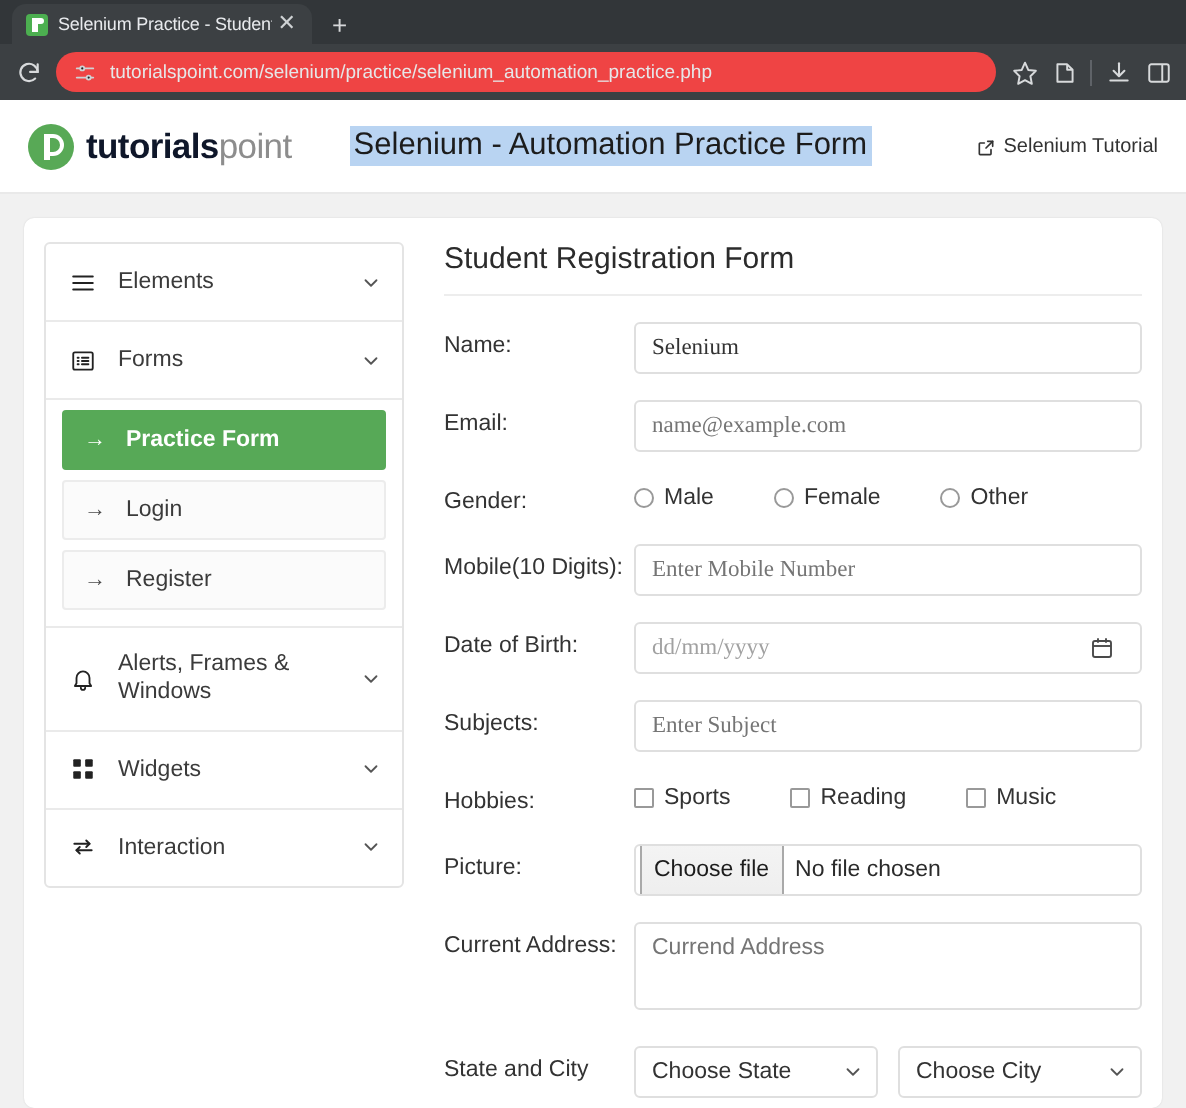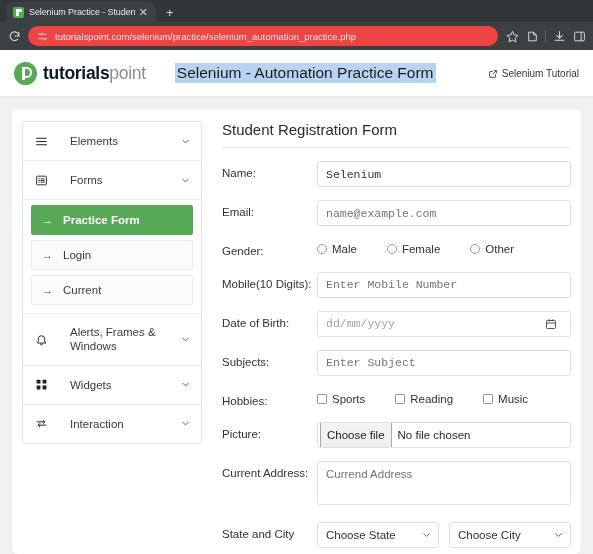--- a/index.html
+++ b/index.html
@@ -203,21 +203,20 @@
     align-self: flex-start;
     overflow: hidden;
     background: #fff;
   }
   .group-head {
     display: flex;
     align-items: center;
     padding: 11px 10px;
     border-bottom: 1px solid #eaeaea;
     cursor: pointer;
-    gap: 11px;
   }
   .group-head:last-child { border-bottom: none; }
   .gh-icon {
     width: 16px; height: 16px;
     flex: 0 0 auto;
     display: flex; align-items: center; justify-content: center;
     color: #222;
     margin-right: 10px;
   }
   .gh-label {
@@ -281,21 +280,21 @@
     line-height: 1.3;
   }
   .fctl { flex: 1 1 auto; min-width: 0; }
 
   .inp {
     width: 100%;
     height: 26px;
     border: 1px solid #dfdfdf;
     border-radius: 3px;
     font-size: 11.5px;
-    font-family: Liberation Mono, monospace;
+    font-family: Liberation Serif, serif;
     color: #333;
     padding: 0 8px;
     background: #fff;
     outline: none;
   }
   .inp.placeholder-like { color: #a1a1a1; }
   .date-inp { display: flex; align-items: center; }
   .date-inp .cal {
     margin-left: -26px;
     color: #4a4a4a;
@@ -515,21 +514,21 @@
             <div class="sub-item active">
               <span class="arrow">→</span>
               <span>Practice Form</span>
             </div>
             <div class="sub-item">
               <span class="arrow">→</span>
               <span>Login</span>
             </div>
             <div class="sub-item">
               <span class="arrow">→</span>
-              <span>Current</span>
+              <span>Register</span>
             </div>
           </div>
 
           <div class="sidebar-divider"></div>
 
           <div class="group-head">
             <span class="gh-icon">
               <svg width="13" height="13" viewBox="0 0 24 24" fill="none" stroke="currentColor" stroke-width="1.7" stroke-linecap="round" stroke-linejoin="round">
                 <path d="M18 16V11a6 6 0 1 0-12 0v5l-1.5 2.5h15z"></path>
                   <path d="M10 20a2 2 0 0 0 4 0"></path>

